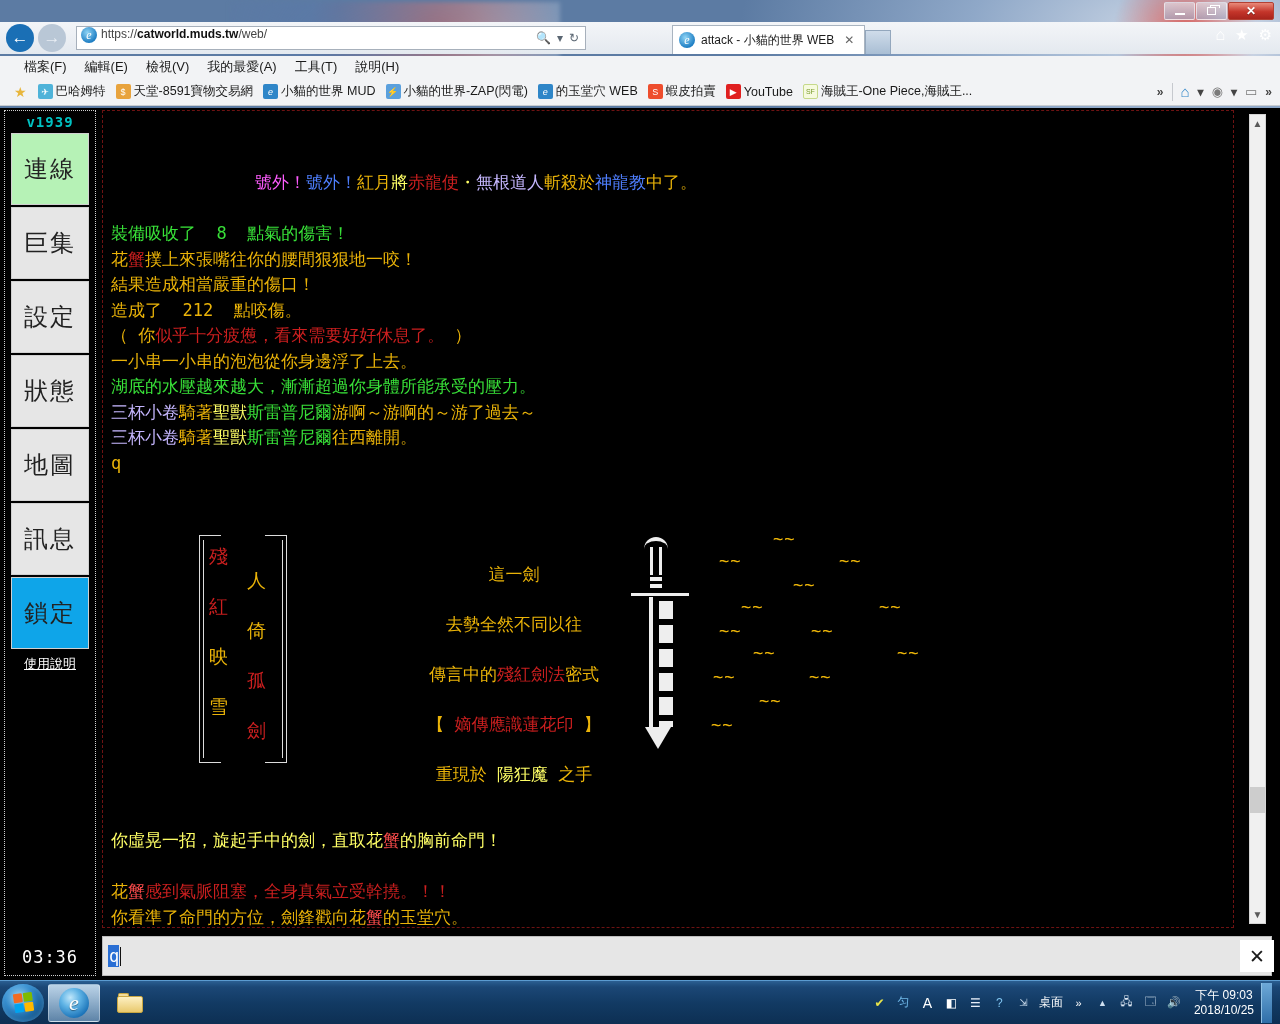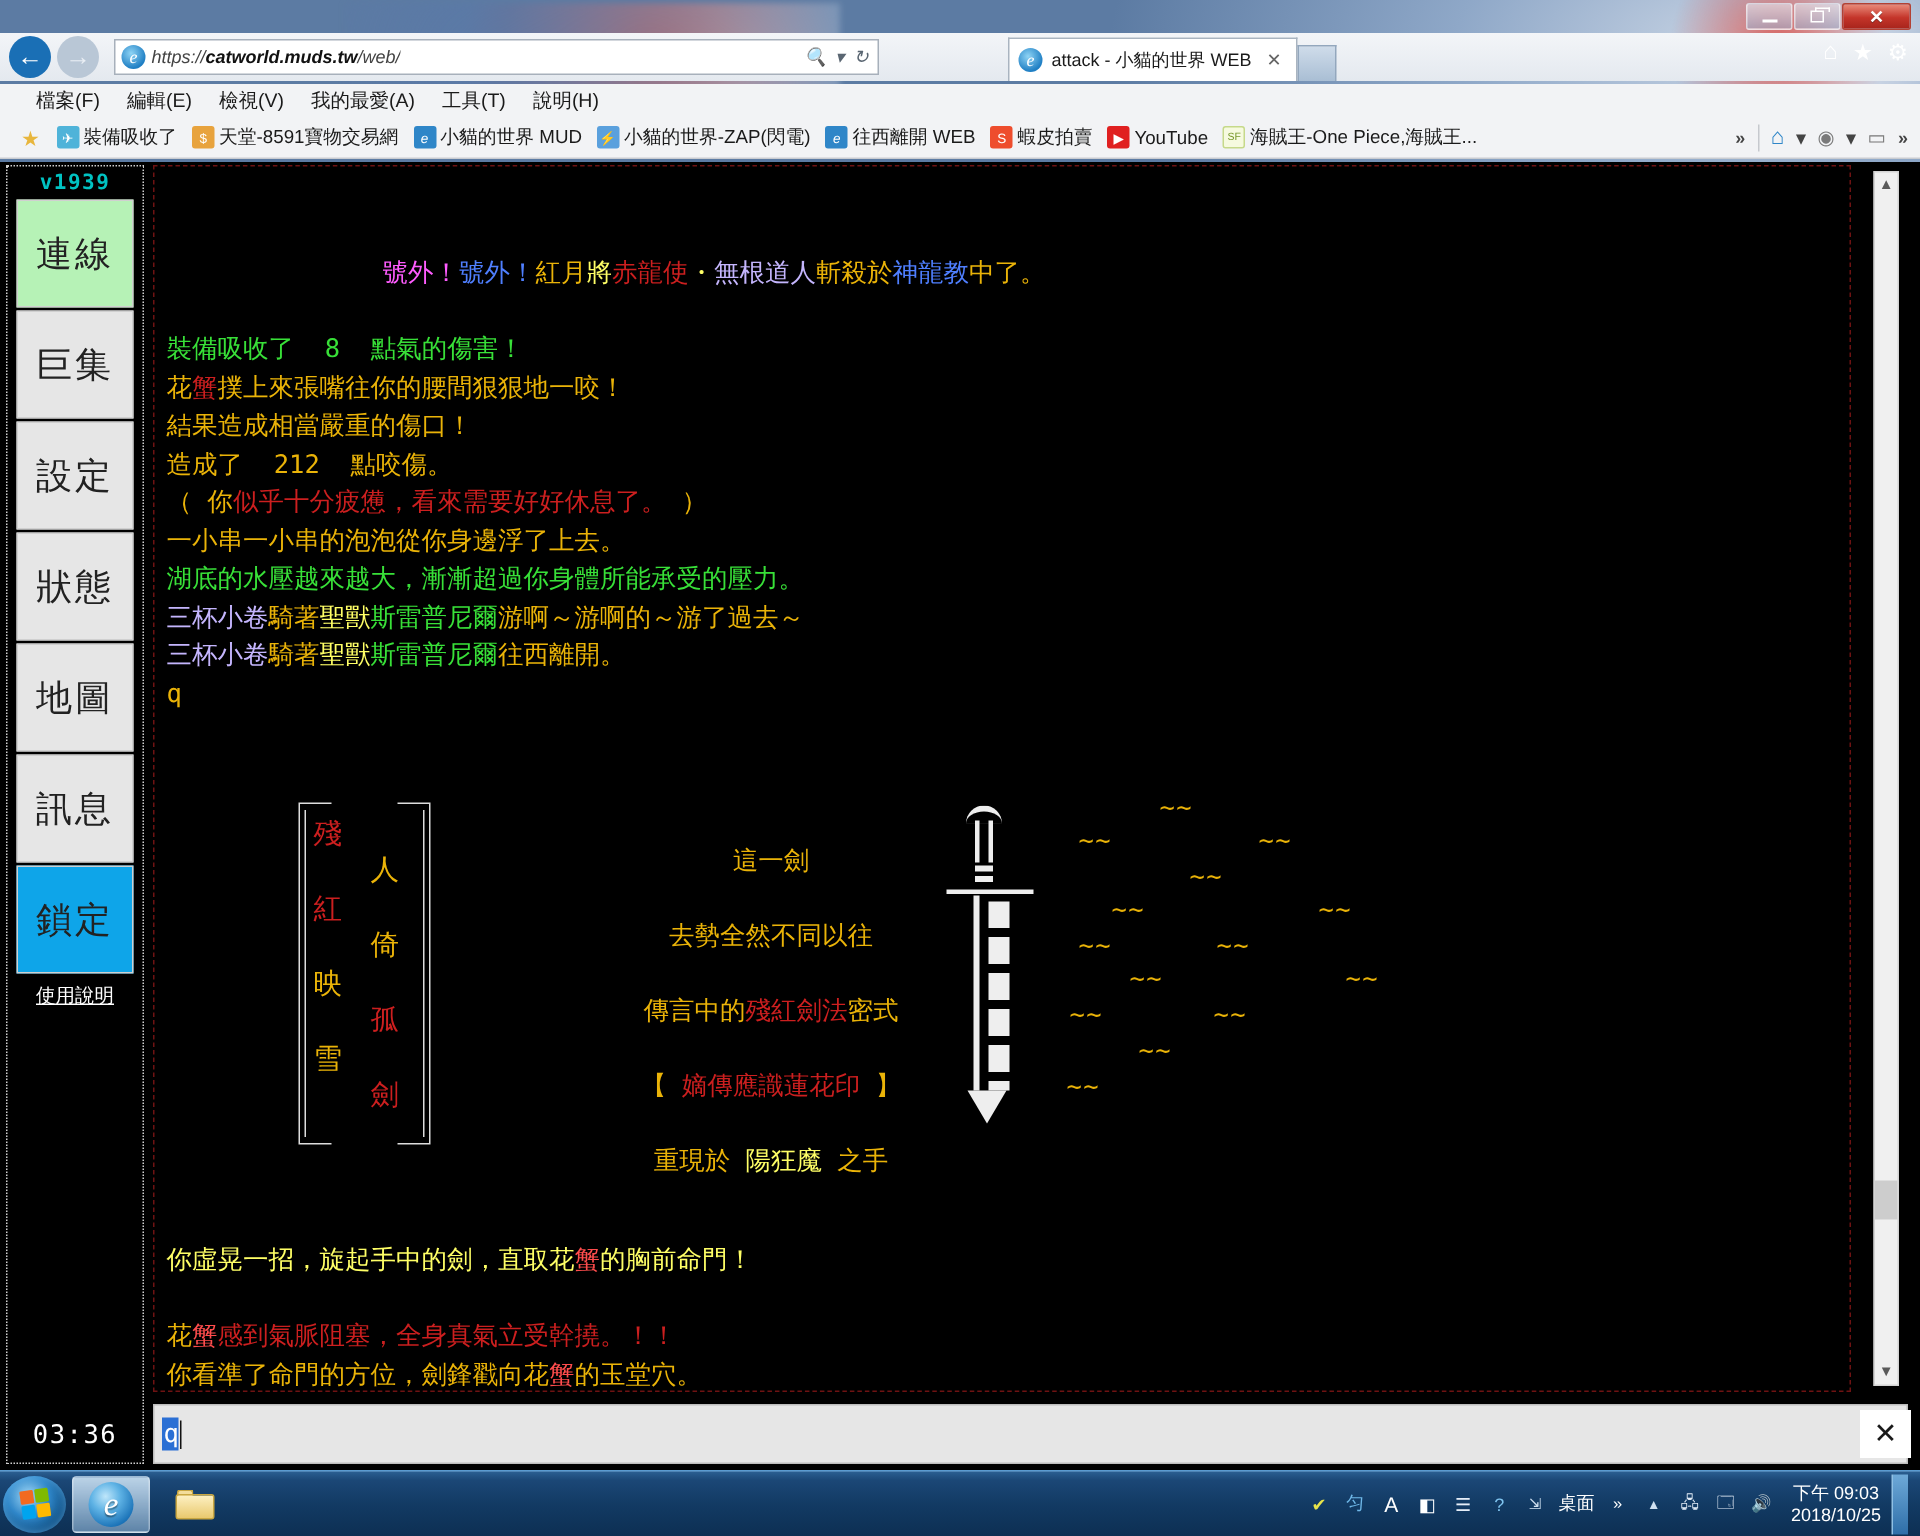--- a/index.html
+++ b/index.html
@@ -75,21 +75,21 @@
     width: 28px; height: 28px; border-radius: 50%;
     display: flex; align-items: center; justify-content: center;
     color: #fff; font-size: 17px; font-weight: bold;
     flex: 0 0 auto;
   }
   .nav-back { background: #1a6fb5; margin-left: 6px; }
   .nav-fwd  { background: #b9c7d6; color:#e9eef4; margin-left: 4px; }
   .addr-wrap {
     flex: 0 0 510px; height: 24px; margin-left: 10px;
     background: #fff; border: 1px solid #a7b0bb;
-    display: flex; align-items: center; padding: 0 4px; gap: 4px; font-style: italic;
+    display: flex; padding: 0 4px; gap: 4px;
   }
   .ie-mini {
     width: 16px; height: 16px; border-radius: 50%;
     background: radial-gradient(circle at 40% 35%, #8fd4f5, #1f7fc4 70%);
     position: relative; flex: 0 0 auto;
   }
   .ie-mini::after{
     content:"e"; position:absolute; inset:0; color:#fff; font-size:12px; font-style:italic;
     display:flex;align-items:center;justify-content:center; font-family:"Liberation Serif", serif;
   }
@@ -318,37 +318,37 @@
     <div class="mi">我的最愛(A)</div>
     <div class="mi">工具(T)</div>
     <div class="mi">說明(H)</div>
   </div>
 
   <div class="favbar">
     <span style="color:#e8b63d;font-size:14px;margin-right:4px;">★</span>
 
     <div class="fav">
       <span class="fico" style="background:#4fb3d9">✈</span>
-      <span>裝備吸收了</span>
+      <span>巴哈姆特</span>
     </div>
     <div class="fav">
       <span class="fico" style="background:#e8a33d">$</span>
       <span>天堂-8591寶物交易網</span>
     </div>
     <div class="fav">
       <span class="fico" style="background:#2f86c8;font-style:italic">e</span>
       <span>小貓的世界 MUD</span>
     </div>
     <div class="fav">
       <span class="fico" style="background:#5aa0dd">⚡</span>
       <span>小貓的世界-ZAP(閃電)</span>
     </div>
     <div class="fav">
       <span class="fico" style="background:#2f86c8;font-style:italic">e</span>
-      <span>往西離開 WEB</span>
+      <span>的玉堂穴 WEB</span>
     </div>
     <div class="fav">
       <span class="fico" style="background:#ee4d2d">S</span>
       <span>蝦皮拍賣</span>
     </div>
     <div class="fav">
       <span class="fico" style="background:#e02020">▶</span>
       <span>YouTube</span>
     </div>
     <div class="fav">

